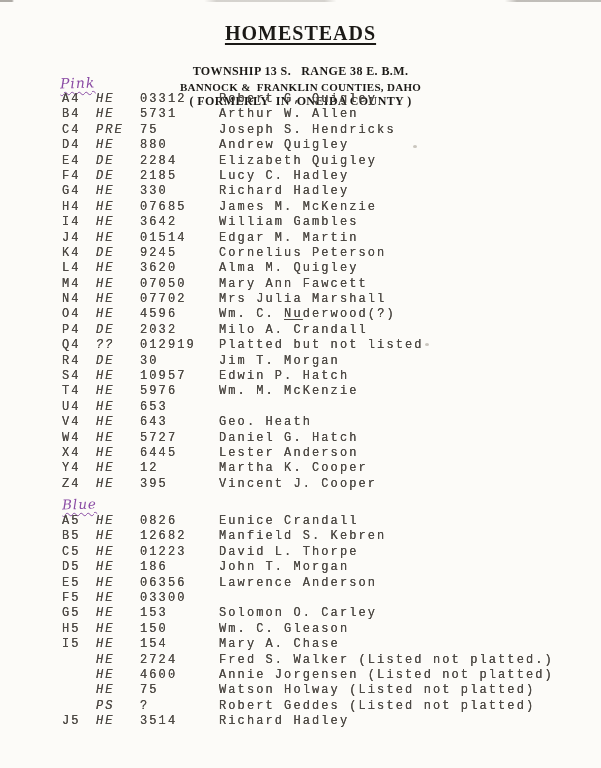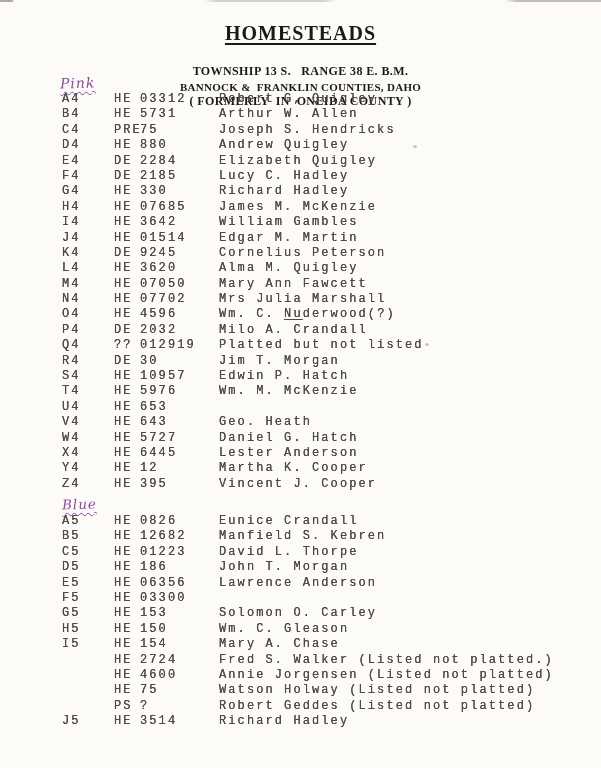--- a/index.html
+++ b/index.html
@@ -64,21 +64,21 @@
     position:relative;height:15.4px;
     font-family:"Liberation Mono","DejaVu Sans Mono",monospace;
     font-size:12px;line-height:15.4px;
     letter-spacing:2.1px;
     color:var(--ink,#4e4a45);
     text-shadow:0 0 .4px var(--ink,#4e4a45);
     padding-left:36px;
   }
   .row span{position:absolute;top:0;white-space:pre;}
   .cell-code{left:62px;}
-  .cell-type{left:114px;}
+  .cell-type{left:96px;font-style:italic;}
   .cell-num{left:140px;}
   .cell-name{left:219px;}
   .uline{position:static !important;text-decoration:underline;text-underline-offset:2px;margin-top:41px;}
 </style>
 </head>
 <body>
 
 <div class="page">
 
   <div class="top-edge"></div>

